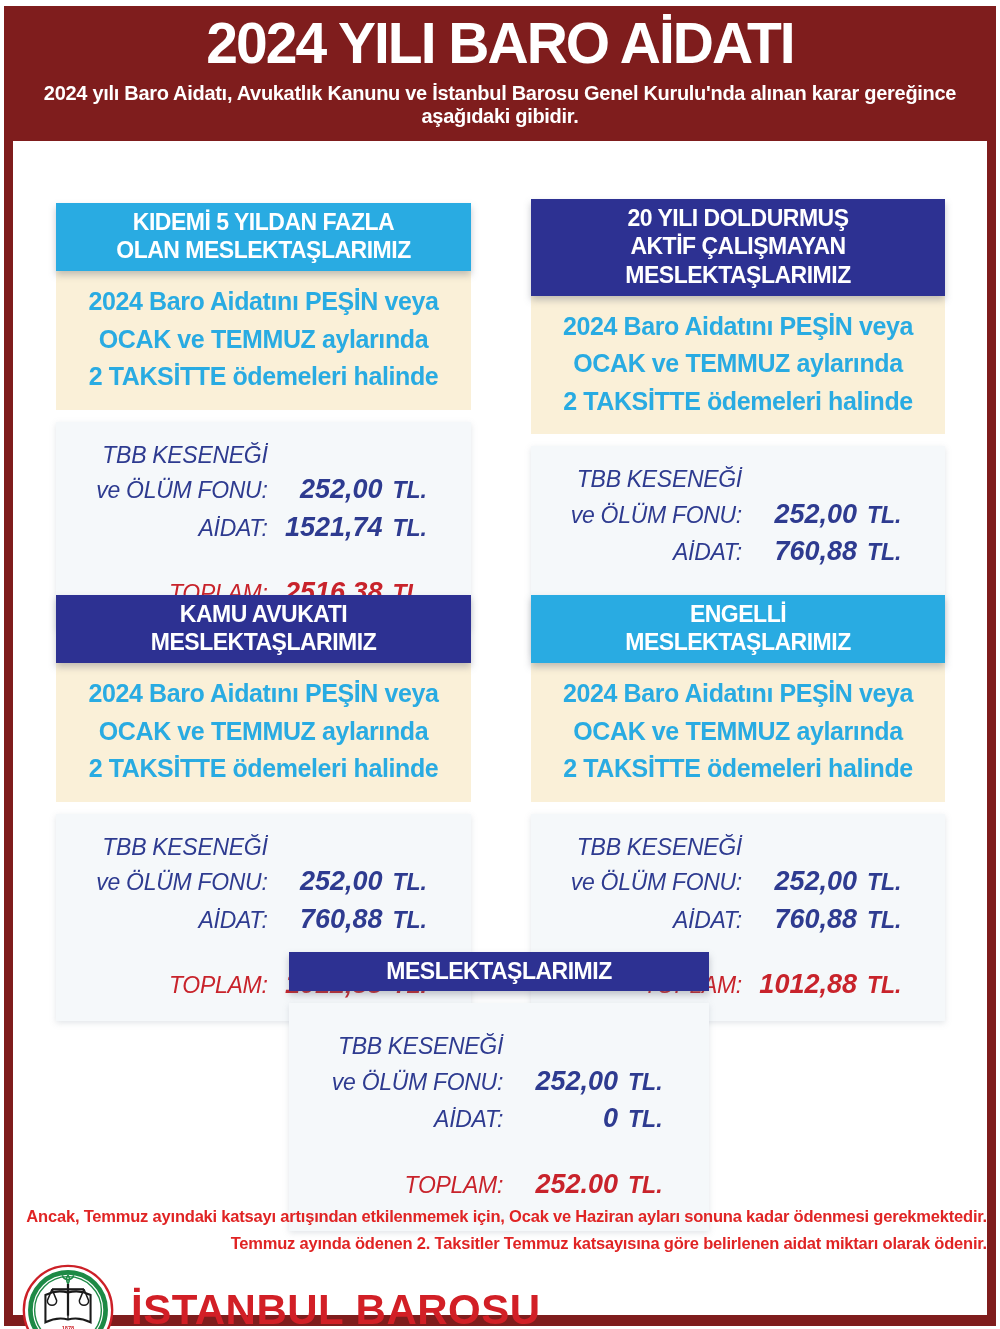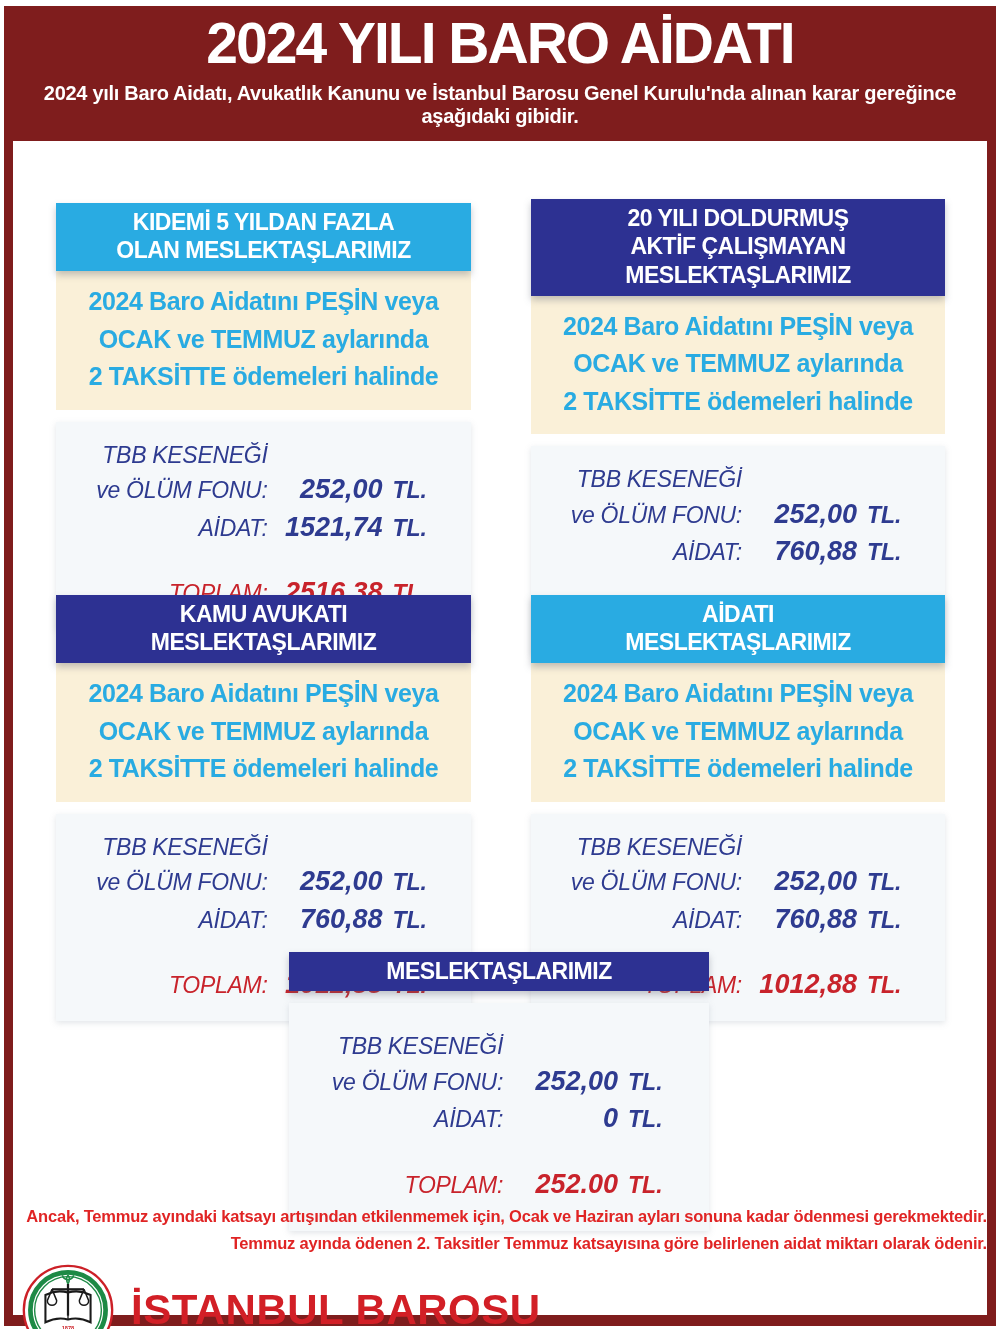--- a/index.html
+++ b/index.html
@@ -157,21 +157,21 @@
           <div class="fee-row total">
             <div class="lbl">TOPLAM:</div>
             <div class="num">1012,88</div>
             <div class="tl">TL.</div>
           </div>
         </div>
       </div>
 
       <div class="card" style="left:518px; top:454px; width:414px;">
         <div class="card-hdr hdr-blue">
-          <div>AİDATI</div>
+          <div>ENGELLİ</div>
           <div>MESLEKTAŞLARIMIZ</div>
         </div>
         <div class="note">
           <div>2024 Baro Aidatını PEŞİN veya</div>
           <div>OCAK ve TEMMUZ aylarında</div>
           <div>2 TAKSİTTE ödemeleri halinde</div>
         </div>
         <div class="fee-box">
           <div class="fee-row">
             <div class="lbl">TBB KESENEĞİ</div>

